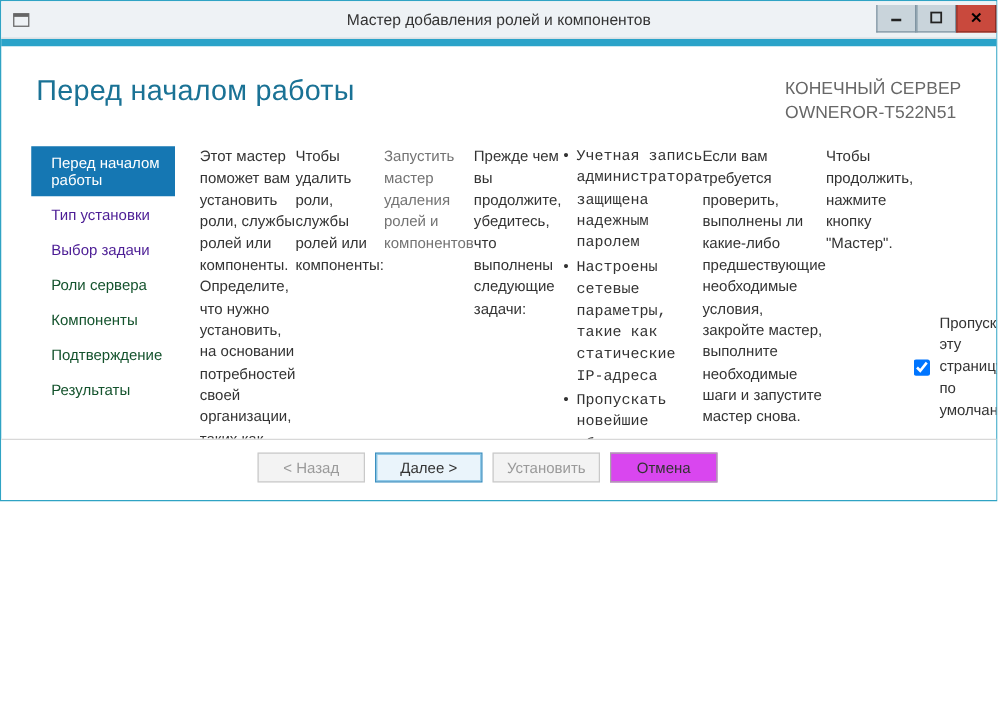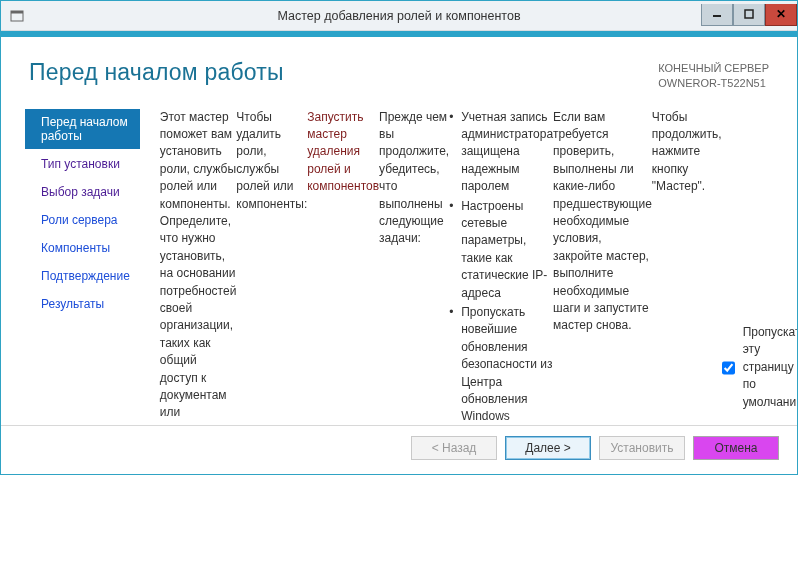--- a/index.html
+++ b/index.html
@@ -6,21 +6,21 @@
   body {
     font-family: "Segoe UI", Tahoma, sans-serif;
     font-size: 12px;
     background: #fff;
     width: 798px;
     height: 563px;
     overflow: hidden;
   }
   .window {
     width: 798px;
-    height: 475px;
+    height: 401px;
     border: 1px solid #2fa3c4;
     display: flex;
     flex-direction: column;
     background: #fff;
   }
   .titlebar {
     height: 30px;
     background: #eef2f5;
     border-bottom: 1px solid #d6dce0;
     display: flex;
@@ -80,39 +80,39 @@
     align-items: flex-start;
   }
   .page-title {
     font-size: 23px;
     font-weight: 300;
     color: #1a7295;
     letter-spacing: 0.2px;
   }
   .server-box {
     text-align: left;
-    font-size: 11px;
+    font-size: 14px;
     color: #676767;
     line-height: 1.35;
     margin-top: 2px;
   }
   .body-area {
     flex: 1;
     display: flex;
     padding: 18px 0 0 0;
     overflow: hidden;
   }
   .sidebar {
     width: 198px;
     padding-left: 28px;
     padding-top: 0;
   }
   .step {
     font-size: 12px;
-    color: #1d4ed8;
+    color: #14532d;
     padding: 6px 10px 6px 12px;
     margin-bottom: 2px;
     cursor: default;
   }
   .step.enabled { color: #4c1d95; }
   .step.active {
     background: #1577b3;
     color: #fff;
     margin-left: -4px;
     padding-left: 16px;
@@ -120,40 +120,40 @@
   .content {
     flex: 1;
     padding: 0 34px 0 20px;
     color: #333;
     font-size: 12px;
     line-height: 1.45;
     display: flex;
     flex-direction: row;
   }
   .content p { margin-bottom: 13px; }
-  .content .link { color: #7f1d1d; cursor: pointer; }
-  .bullets { margin: 0 0 13px 0; padding: 0; list-style: none;}
+  .content .link { color: #737373; cursor: pointer; }
+  .bullets { margin: 0 0 13px 0; padding: 0; list-style: none; font-family: Liberation Mono, monospace;}
   .bullets li { padding-left: 12px; position: relative; margin-bottom: 2px;}
   .bullets li::before { content: "•"; position: absolute; left: 0; color:#333;}
   .skip-row {
     display: flex;
     align-items: center;
     gap: 8px;
     margin-top: auto;
     padding-bottom: 14px;
     padding-top: 10px;
   }
   .skip-row input[type=checkbox]{
     width: 14px; height: 14px;
   }
   .footer {
     border-top: 1px solid #d8d8d8;
     padding: 10px 18px 14px 0;
     display: flex;
-    justify-content: flex-end;
+    justify-content: center;
     gap: 8px;
     background: #fff;
   }
   .btn {
     min-width: 86px;
     height: 24px;
     font-size: 12px;
     font-family: inherit;
     background: #d946ef;
     border: 1px solid #a8a8a8;

